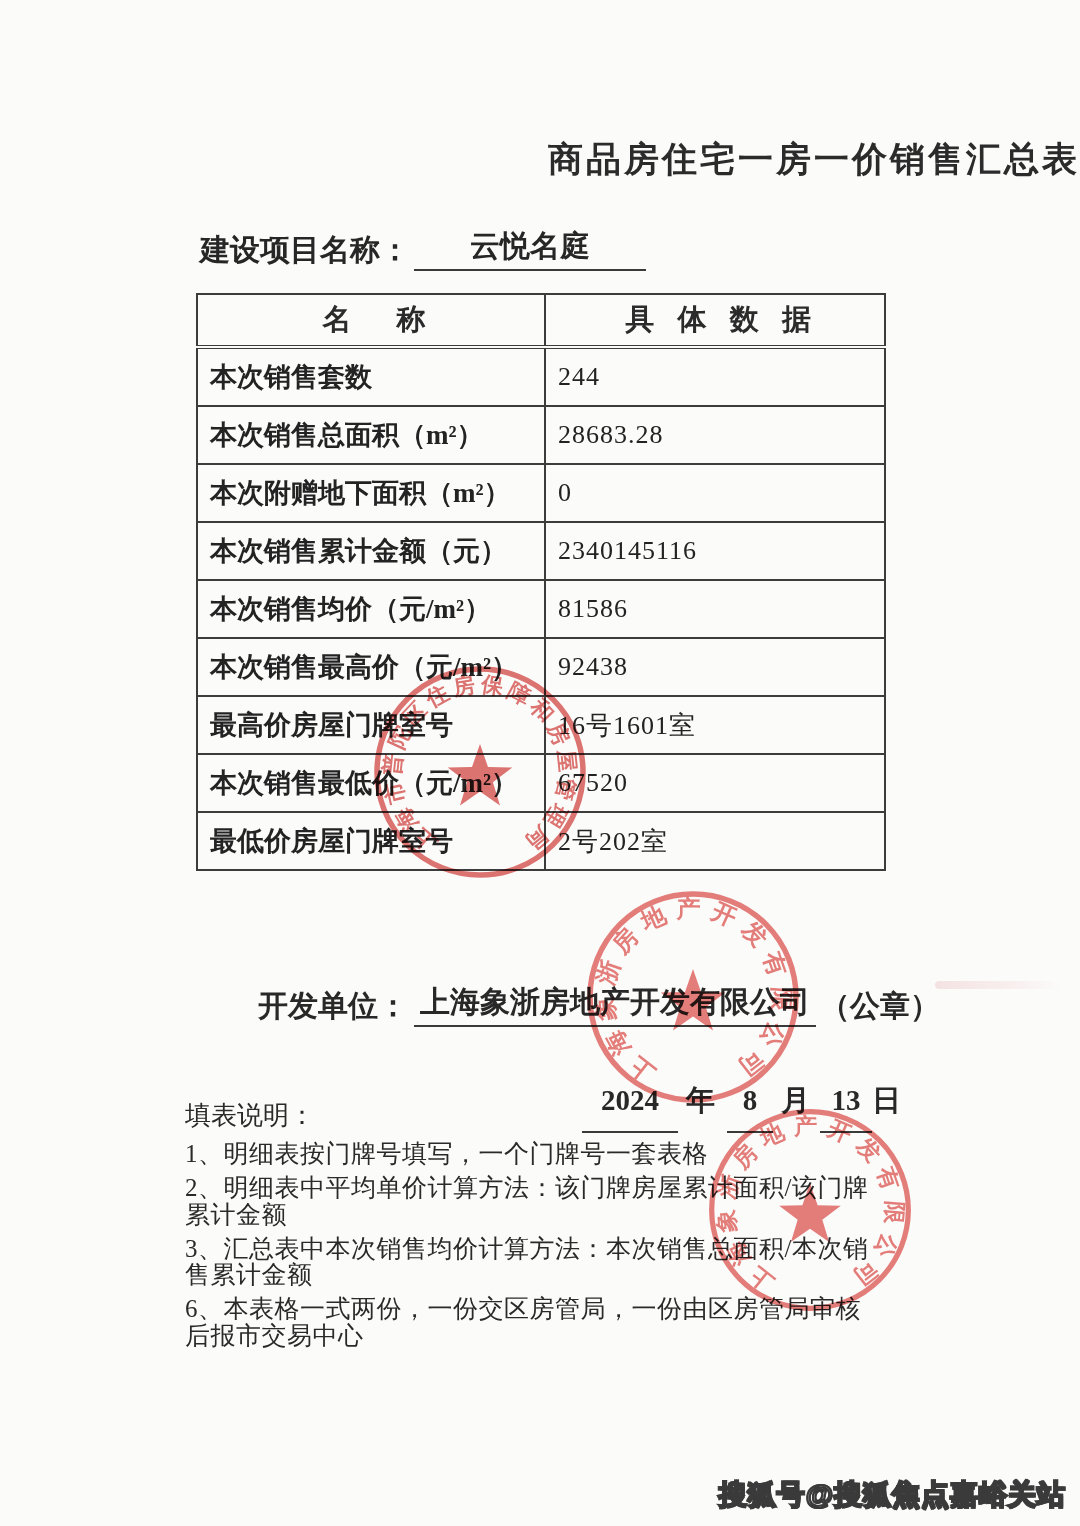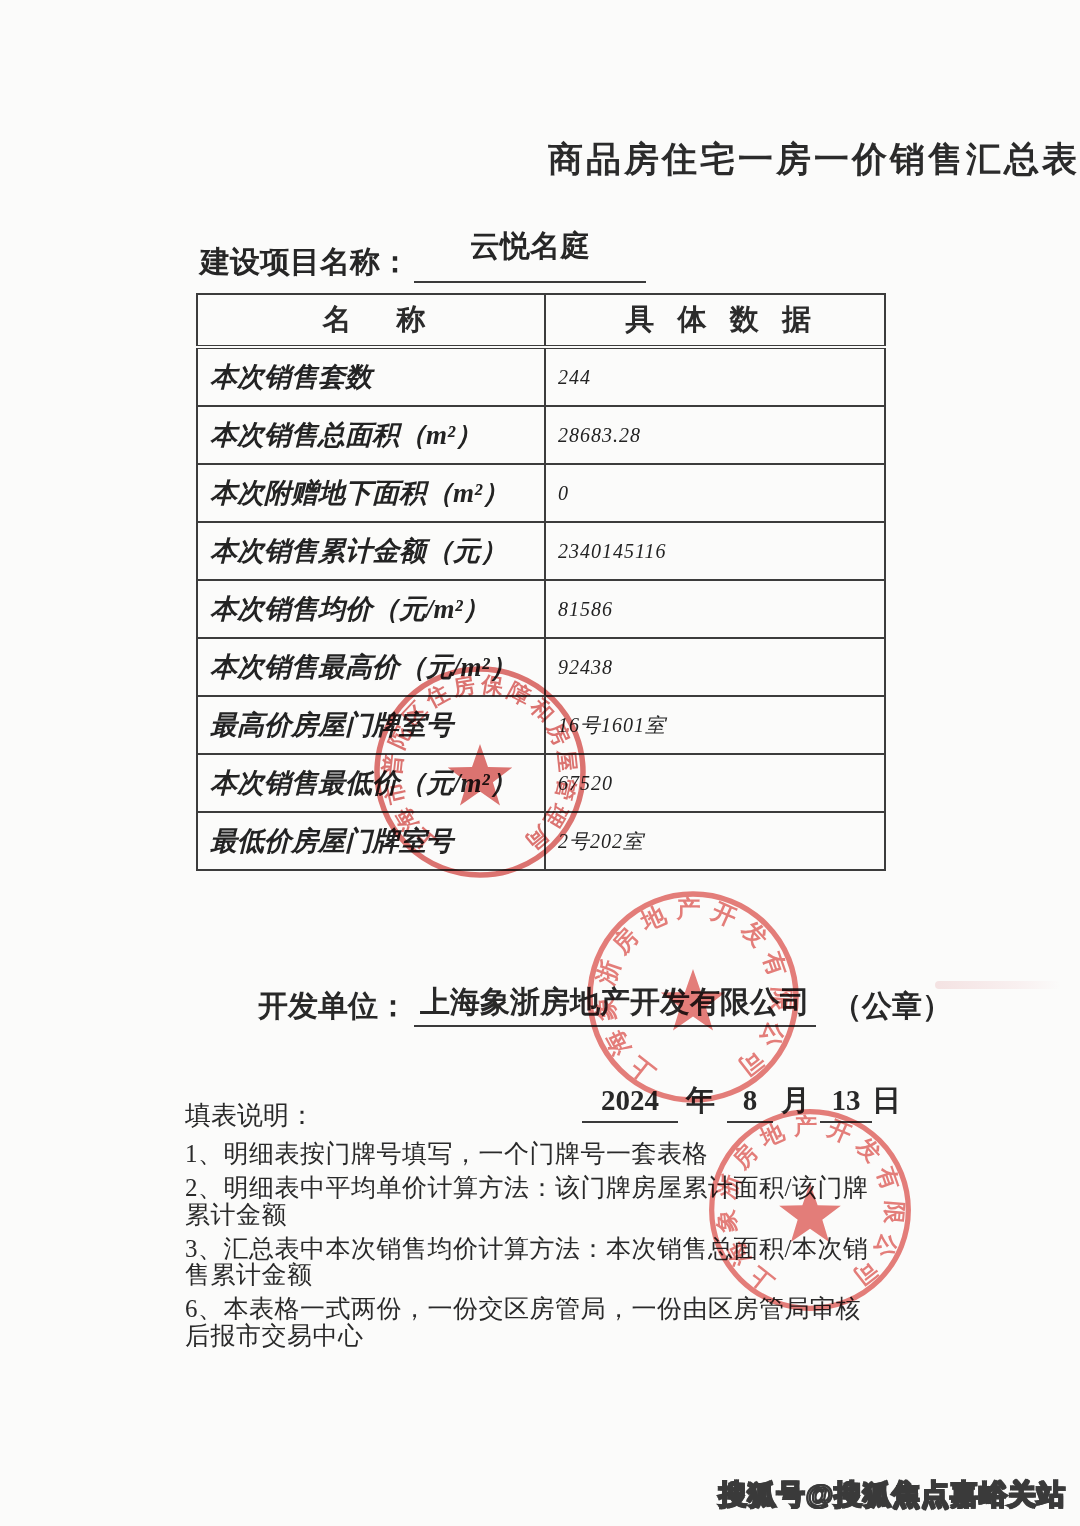--- a/index.html
+++ b/index.html
@@ -11,45 +11,45 @@
   }
   .page { position:absolute; inset:0; }
 
   .title {
     position:absolute; top:136px; left:0; width:100%; margin:0;
     text-align:right; font-size:35px; font-weight:700; letter-spacing:3px; color:#2b2b2b;
   }
 
   .project-line { position:absolute; top:226px; left:200px; font-size:30px; font-weight:700; white-space:nowrap; }
   .project-underline {
-    display:inline-block; width:232px; margin-left:4px; padding-bottom:14px;
+    display:inline-block; width:232px; margin-left:4px; padding-bottom:2px;
     border-bottom:2px solid #3a3a3a; text-align:center; vertical-align:bottom;
   }
 
   table.summary {
     position:absolute; left:196px; top:293px; width:688px;
     border-collapse:collapse; table-layout:fixed; background:transparent;
   }
   .summary th, .summary td { border:2px solid #3c3c3c; vertical-align:middle; }
   .summary th {
     height:48px; font-size:29px; font-weight:700; letter-spacing:8px;
     border-bottom:4px double #3c3c3c; color:#2b2b2b;padding-left:15px;
   }
-  .summary td { height:56px; font-size:27px; padding:0 4px 0 12px; font-weight:600; color:#232323;font-style:italic; }
-  .summary td.val { font-weight:400; font-size:20px; letter-spacing:1px;border-radius:22px; }
+  .summary td { height:56px; font-size:27px; padding:0 4px 0 12px; font-weight:600; color:#232323; }
+  .summary td.val { font-weight:400; font-size:26px; letter-spacing:1px;border-radius:22px; }
 
   .developer-line { position:absolute; top:982px; left:258px; font-size:30px; font-weight:700; white-space:nowrap; color:#282828; }
   .dev-underline {
     display:inline-block; min-width:368px; margin-left:6px; padding:0 6px 2px 6px;
     border-bottom:2px solid #3a3a3a; text-align:center; vertical-align:bottom;
   }
-  .seal-note { margin-left:16px; }
+  .seal-note { margin-left:4px; }
 
   .date-line { position:absolute; top:1052px; left:582px; font-size:29px; font-weight:600; white-space:nowrap; color:#282828; }
-  .d-seg { display:inline-block; border-bottom:2px solid #3a3a3a; text-align:center; padding-bottom:4px; }
+  .d-seg { display:inline-block; border-bottom:2px solid #3a3a3a; text-align:center; padding-bottom:14px; }
   .d-year { width:96px; }
   .d-month { width:46px; margin-left:10px; }
   .d-day { width:52px; margin-left:8px;margin-top:32px; }
   .d-suffix { margin:0 2px 0 8px; }
 
   .notes { position:absolute; top:1098px; left:185px; width:700px; font-size:25px; color:#2a2a2a; }
   .notes-title { font-weight:400; font-size:26px; }
   .note-item { margin-top:8px; letter-spacing:0.5px; line-height:1.05; }
 
   .stamp { position:absolute; mix-blend-mode:multiply; opacity:0.82; pointer-events:none; }

